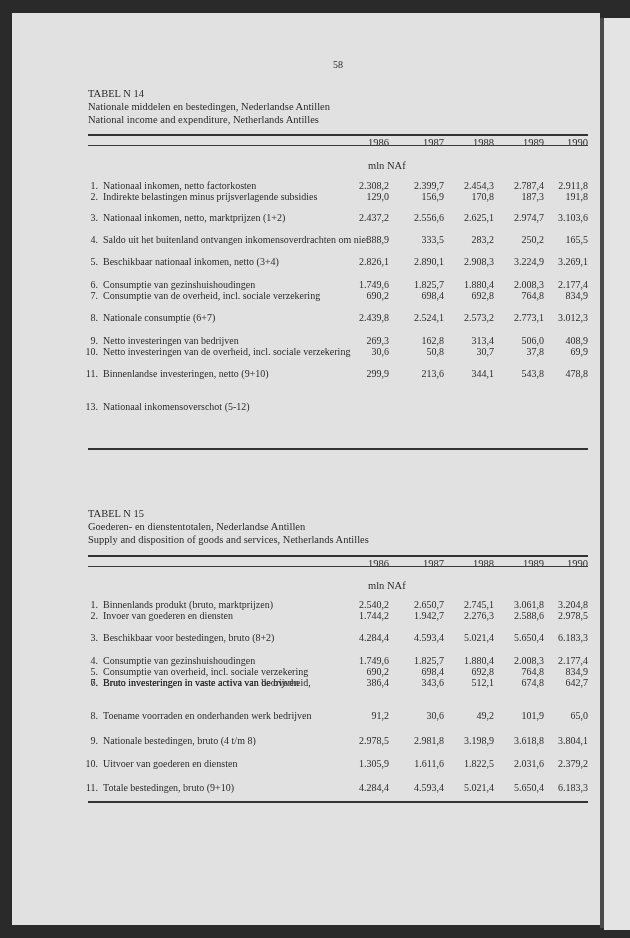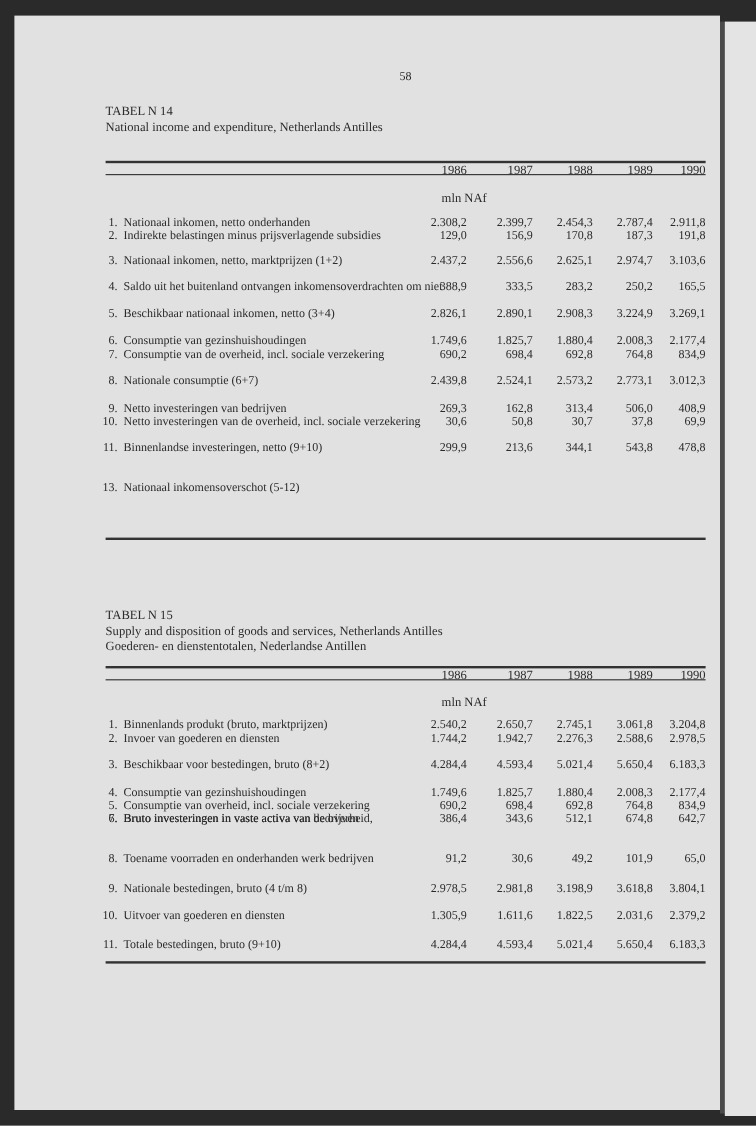--- a/index.html
+++ b/index.html
@@ -42,34 +42,35 @@
 <body>
 
 <div class="page"></div>
 <div class="page-edge"></div>
 <div class="next-page"></div>
 
 <div class="page-number">58</div>
 
 <div class="tabel" id="t14" style="top:87px; height:370px;">
   <div class="caption">TABEL N 14</div>
+  <div class="caption">Nationale middelen en bestedingen, Nederlandse Antillen</div>
   <div class="caption">National income and expenditure, Netherlands Antilles</div>
 <div class="rule thick" style="top:47px"></div>
     <div class="year-row" style="top:46px">
       <div class="year" style="left:251px; top:4px;">1986</div>
       <div class="year" style="left:306px; top:4px;">1987</div>
       <div class="year" style="left:356px; top:4px;">1988</div>
       <div class="year" style="left:406px; top:4px;">1989</div>
       <div class="year" style="left:450px; top:4px;">1990</div>
     </div>
     <div class="rule" style="top:58px"></div>
     <div class="unit" style="left:280px; top:73px">mln NAf</div>
     <div class="row" style="top:93px">
       <div class="num-lbl">1.</div>
-      <div class="lbl">Nationaal inkomen, netto onderhanden</div>
+      <div class="lbl">Nationaal inkomen, netto factorkosten</div>
       <div class="val" style="left:245px">2.308,2</div>
       <div class="val" style="left:300px">2.399,7</div>
       <div class="val" style="left:350px">2.454,3</div>
       <div class="val" style="left:400px">2.787,4</div>
       <div class="val" style="left:444px">2.911,8</div>
     </div>
     <div class="row" style="top:104px">
       <div class="num-lbl">2.</div>
       <div class="lbl">Indirekte belastingen minus prijsverlagende subsidies</div>
       <div class="val" style="left:245px">129,0</div>
@@ -161,22 +162,22 @@
     </div>
     <div class="row" style="top:314px">
       <div class="num-lbl">13.</div>
       <div class="lbl">Nationaal inkomensoverschot (5-12)</div>
     </div>
     <div class="rule thick" style="top:361px"></div>
   </div>
 
 <div class="tabel" id="t15" style="top:507px; height:300px;">
   <div class="caption">TABEL N 15</div>
+  <div class="caption">Goederen- en dienstentotalen, Nederlandse Antillen</div>
   <div class="caption">Supply and disposition of goods and services, Netherlands Antilles</div>
-  <div class="caption">Goederen- en dienstentotalen, Nederlandse Antillen</div>
 <div class="rule thick" style="top:48px"></div>
     <div class="year-row" style="top:47px">
       <div class="year" style="left:251px; top:4px;">1986</div>
       <div class="year" style="left:306px; top:4px;">1987</div>
       <div class="year" style="left:356px; top:4px;">1988</div>
       <div class="year" style="left:406px; top:4px;">1989</div>
       <div class="year" style="left:450px; top:4px;">1990</div>
     </div>
     <div class="rule" style="top:59px"></div>
     <div class="unit" style="left:280px; top:73px">mln NAf</div>

